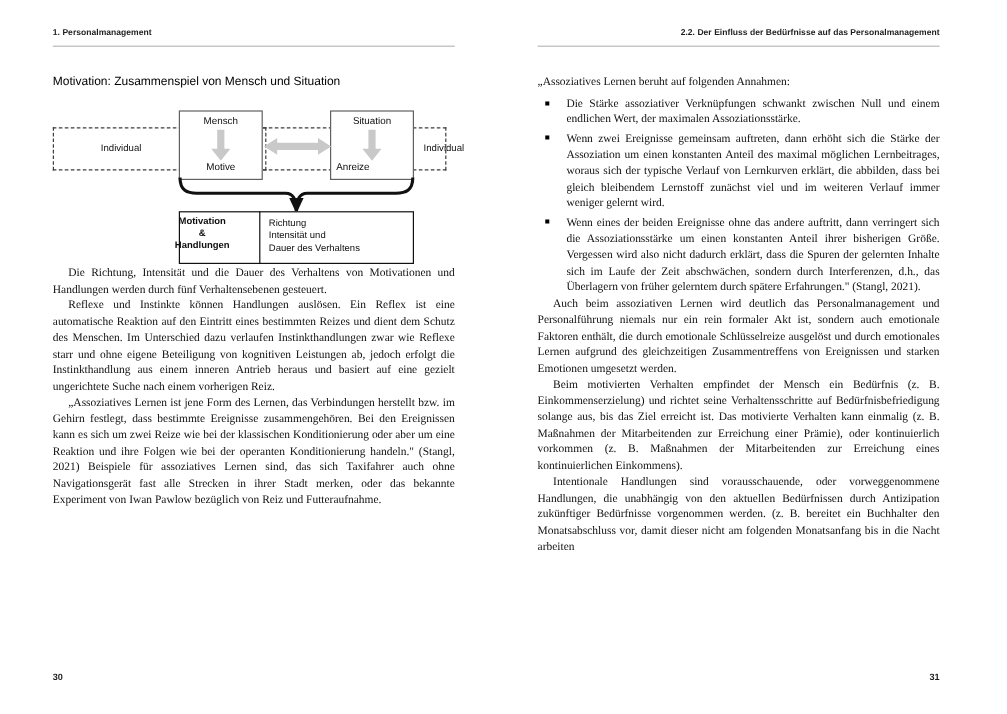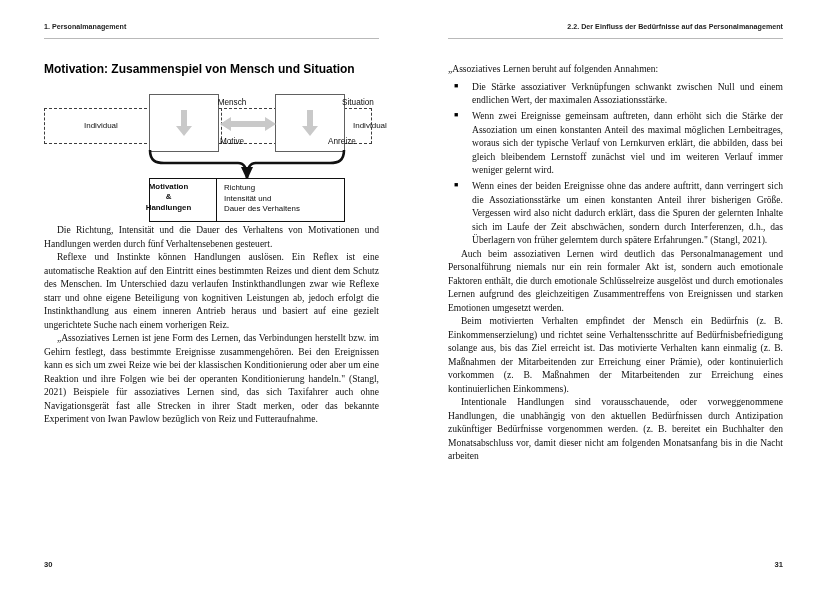--- a/index.html
+++ b/index.html
@@ -43,22 +43,22 @@
   .runhead-rule {
     border: 0;
     border-top: .8px solid #b9b9b9;
     margin: 7px 0 0 0;
     height: 0;
   }
 
   
   .fig-title {
     font-family: "Liberation Sans", sans-serif;
-    font-size: 12px;
-    font-weight: bold;
+    font-size: 10px;
+    font-weight: normal;
     color: #000;
     margin: 24px 0 0 0;
     line-height: 1.1;
   }
 
   
   .figure {
     position: relative;
     width: 335px;
     height: 120px;
@@ -95,21 +95,20 @@
   .box-mensch    { left: 105px; top: 8px; width: 70px; height: 58px; }
   .box-situation { left: 231px; top: 8px; width: 70px; height: 58px; }
   .box-cap {
     position: absolute;
     width: 70px;
     text-align: center;
     font-family: "Liberation Sans", sans-serif;
     font-size: 8.2px;
     color: #0d0d0d;
     white-space: nowrap;
-    padding-left: 48px;
   }
   .cap-m-top { left: 105px; top: 12px; }
   .cap-m-bot { left: 105px; top: 51px; }
   .cap-s-top { left: 231px; top: 12px; }
   .cap-s-bot { left: 215px; top: 51px; }
 
   .downarrow { position: absolute; width: 16px; height: 26px; }
   .da-1 { left: 132px; top: 24px; }
   .da-2 { left: 258px; top: 24px; }
   .hharrow { position: absolute; left: 176px; top: 30px; width: 56px; height: 16px; }

